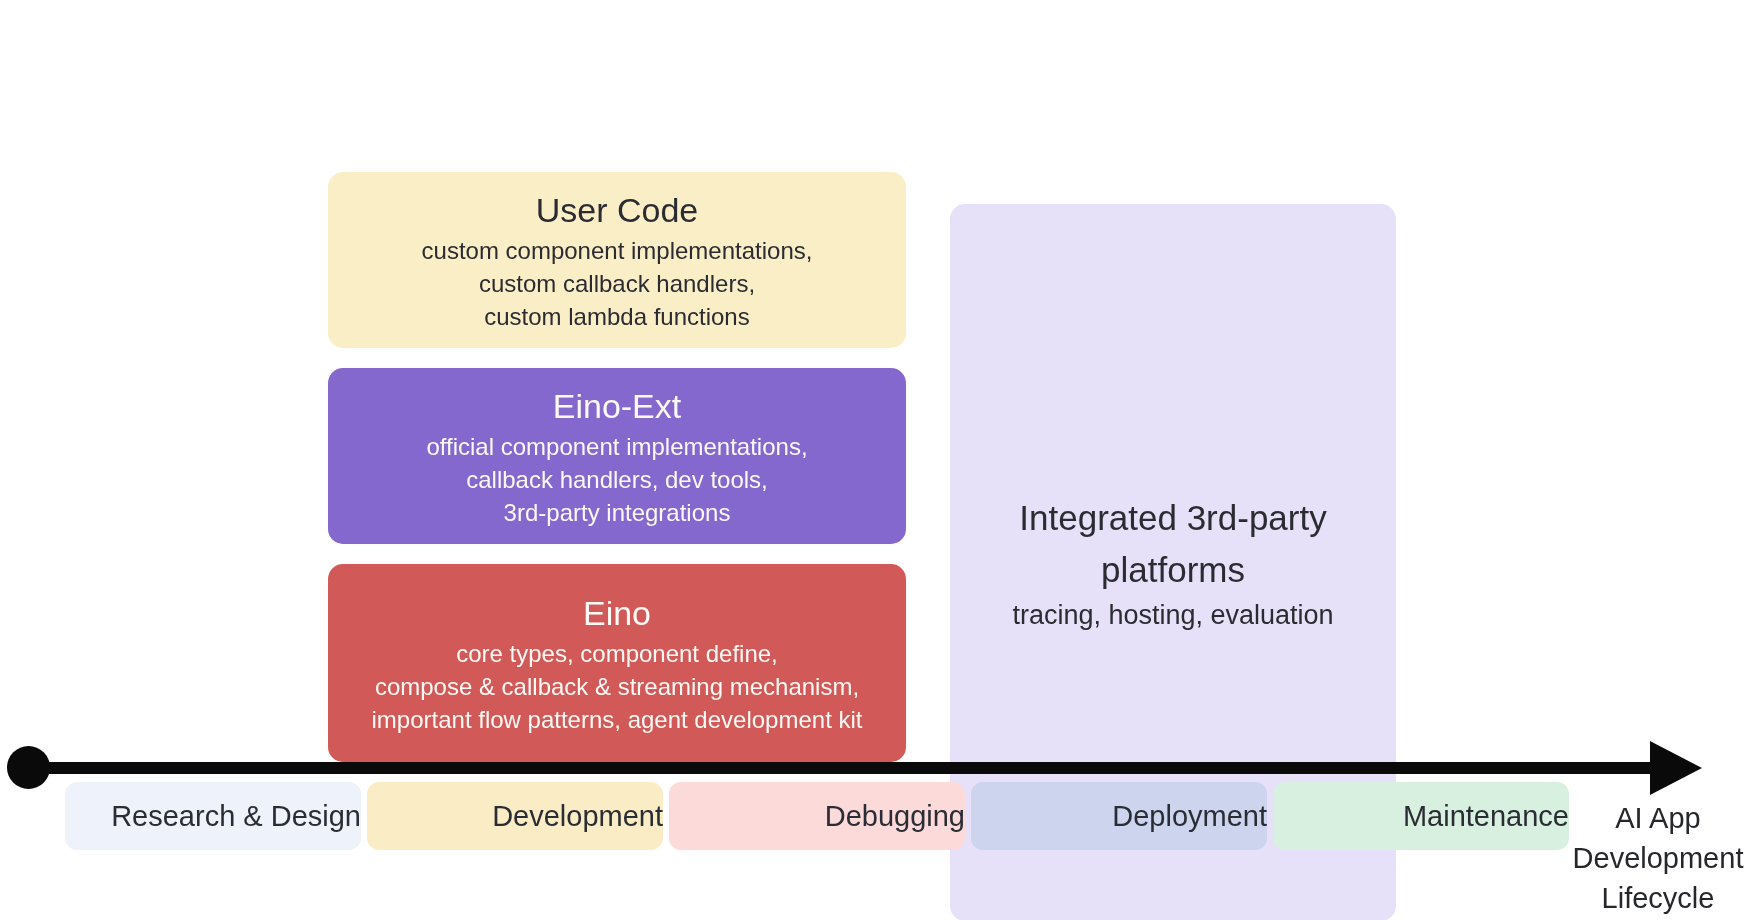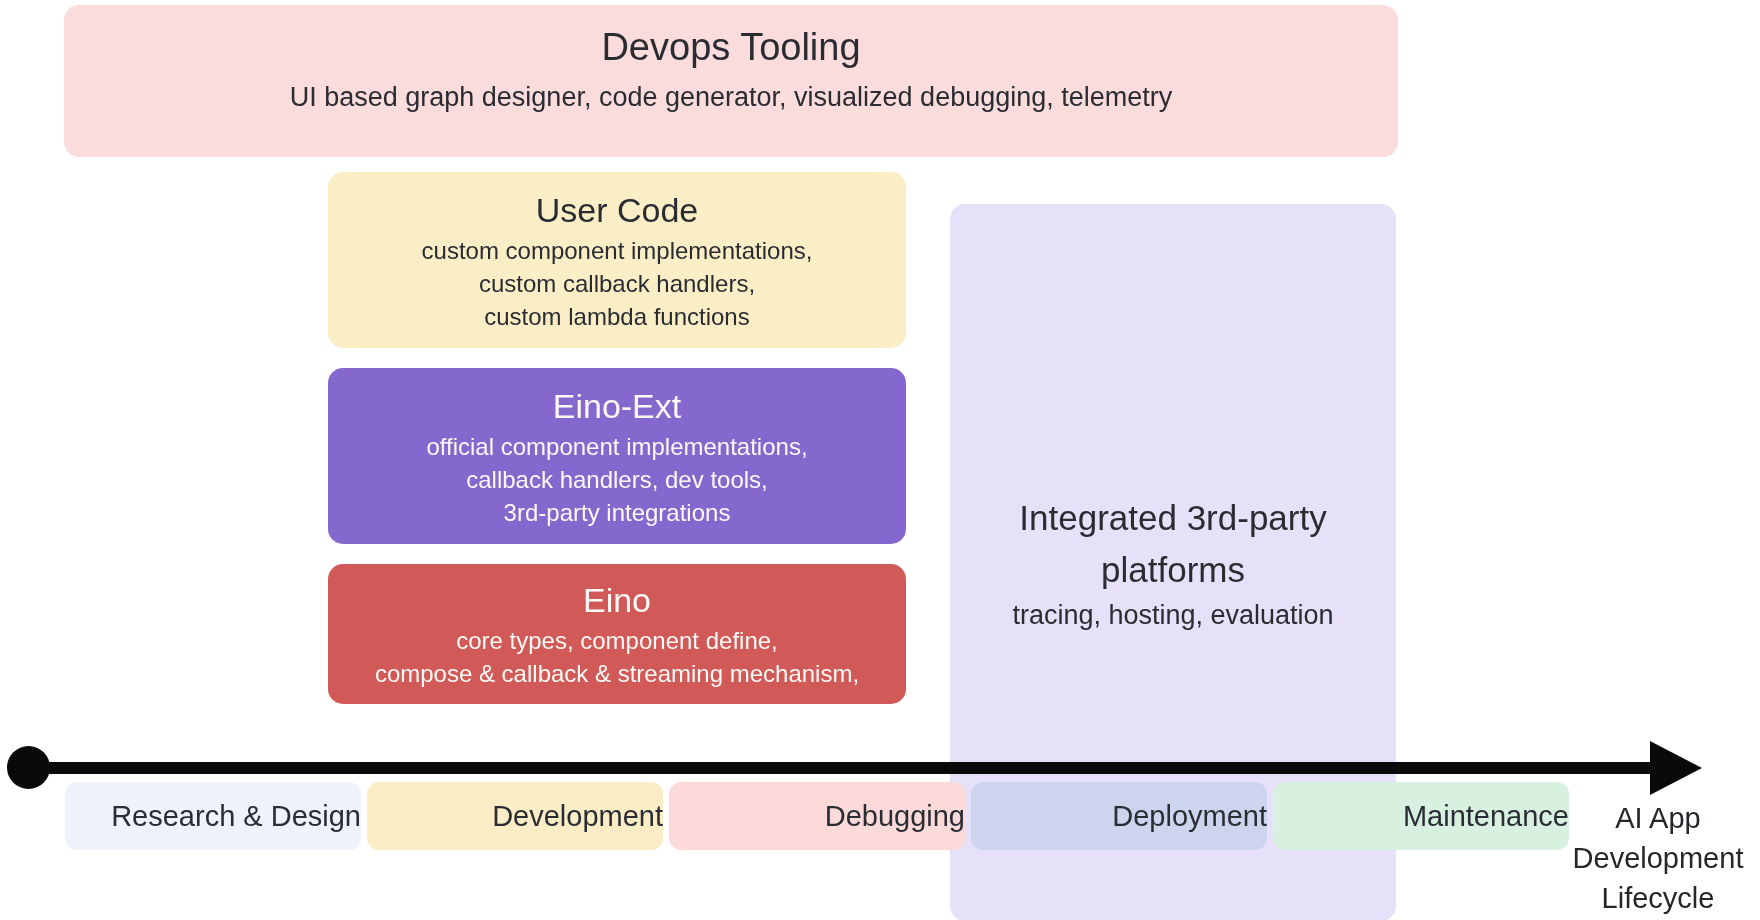--- a/index.html
+++ b/index.html
@@ -39,21 +39,21 @@
   
   .devops { left: 64px; top: 5px; width: 1334px; height: 152px; justify-content: flex-start; padding-top: 18px; }
   .devops .box-title { font-size: 38px; line-height: 48px; }
   .devops .box-sub { font-size: 27px; line-height: 36px; margin-top: 8px; }
 
   
   .examples  { left: 64px;  top: 172px; width: 229px; height: 583px; }
   .examples .box-title { font-size: 35px; line-height: 52px; }
   .usercode  { left: 328px; top: 172px; width: 578px; height: 176px; }
   .einoext   { left: 328px; top: 368px; width: 578px; height: 176px; }
-  .eino      { left: 328px; top: 564px; width: 578px; height: 140px; }
+  .eino      { left: 328px; top: 564px; width: 578px; height: 198px; }
   .mid .box-title { font-size: 34px; line-height: 44px; margin-bottom: 2px; }
   .platforms { left: 950px; top: 172px; width: 446px; height: 717px; margin-top: 32px; }
   .platforms .box-title { font-size: 35px; line-height: 52px; max-width: 370px; }
   .platforms .box-sub { font-size: 27px; line-height: 38px; }
 
   
   .timeline-dot {
     position: absolute; left: 7px; top: 746px;
     width: 43px; height: 43px; border-radius: 50%;
   }
@@ -89,24 +89,20 @@
     position: absolute; left: 1552px; top: 798px; width: 212px;
     text-align: center; font-size: 29px; line-height: 40px; color: #26272b;
   }
   .lifecycle-label span { display: block; }
 </style>
 </head>
 <body>
 
 <div class="canvas">
 
-  <div class="box devops" style="background-color: rgb(251, 220, 220);">
-    <div class="box-title">Devops Tooling</div>
-    <div class="box-sub">UI based graph designer, code generator, visualized debugging, telemetry</div>
-  </div>
 
 
   <div class="box usercode mid" style="background-color: rgb(250, 238, 199);">
     <div class="box-title">User Code</div>
     <div class="box-sub">
       <span>custom component implementations,</span>
       <span>custom callback handlers,</span>
       <span>custom lambda functions</span>
     </div>
   </div>
@@ -118,20 +114,21 @@
       <span>callback handlers, dev tools,</span>
       <span>3rd-party integrations</span>
     </div>
   </div>
 
   <div class="box eino mid light-text" style="background-color: rgb(209, 90, 89);">
     <div class="box-title">Eino</div>
     <div class="box-sub">
       <span>core types, component define,</span>
       <span>compose &amp; callback &amp; streaming mechanism,</span>
+      <span>important flow patterns, agent development kit</span>
     </div>
   </div>
 
   <div class="box platforms" style="background-color: rgb(230, 225, 248);">
     <div class="box-title">Integrated 3rd-party platforms</div>
     <div class="box-sub">tracing, hosting, evaluation</div>
   </div>
 
   <div class="timeline-dot" style="background-color: rgb(10, 10, 10);"></div>
   <div class="timeline-line" style="background-color: rgb(10, 10, 10);"></div>

